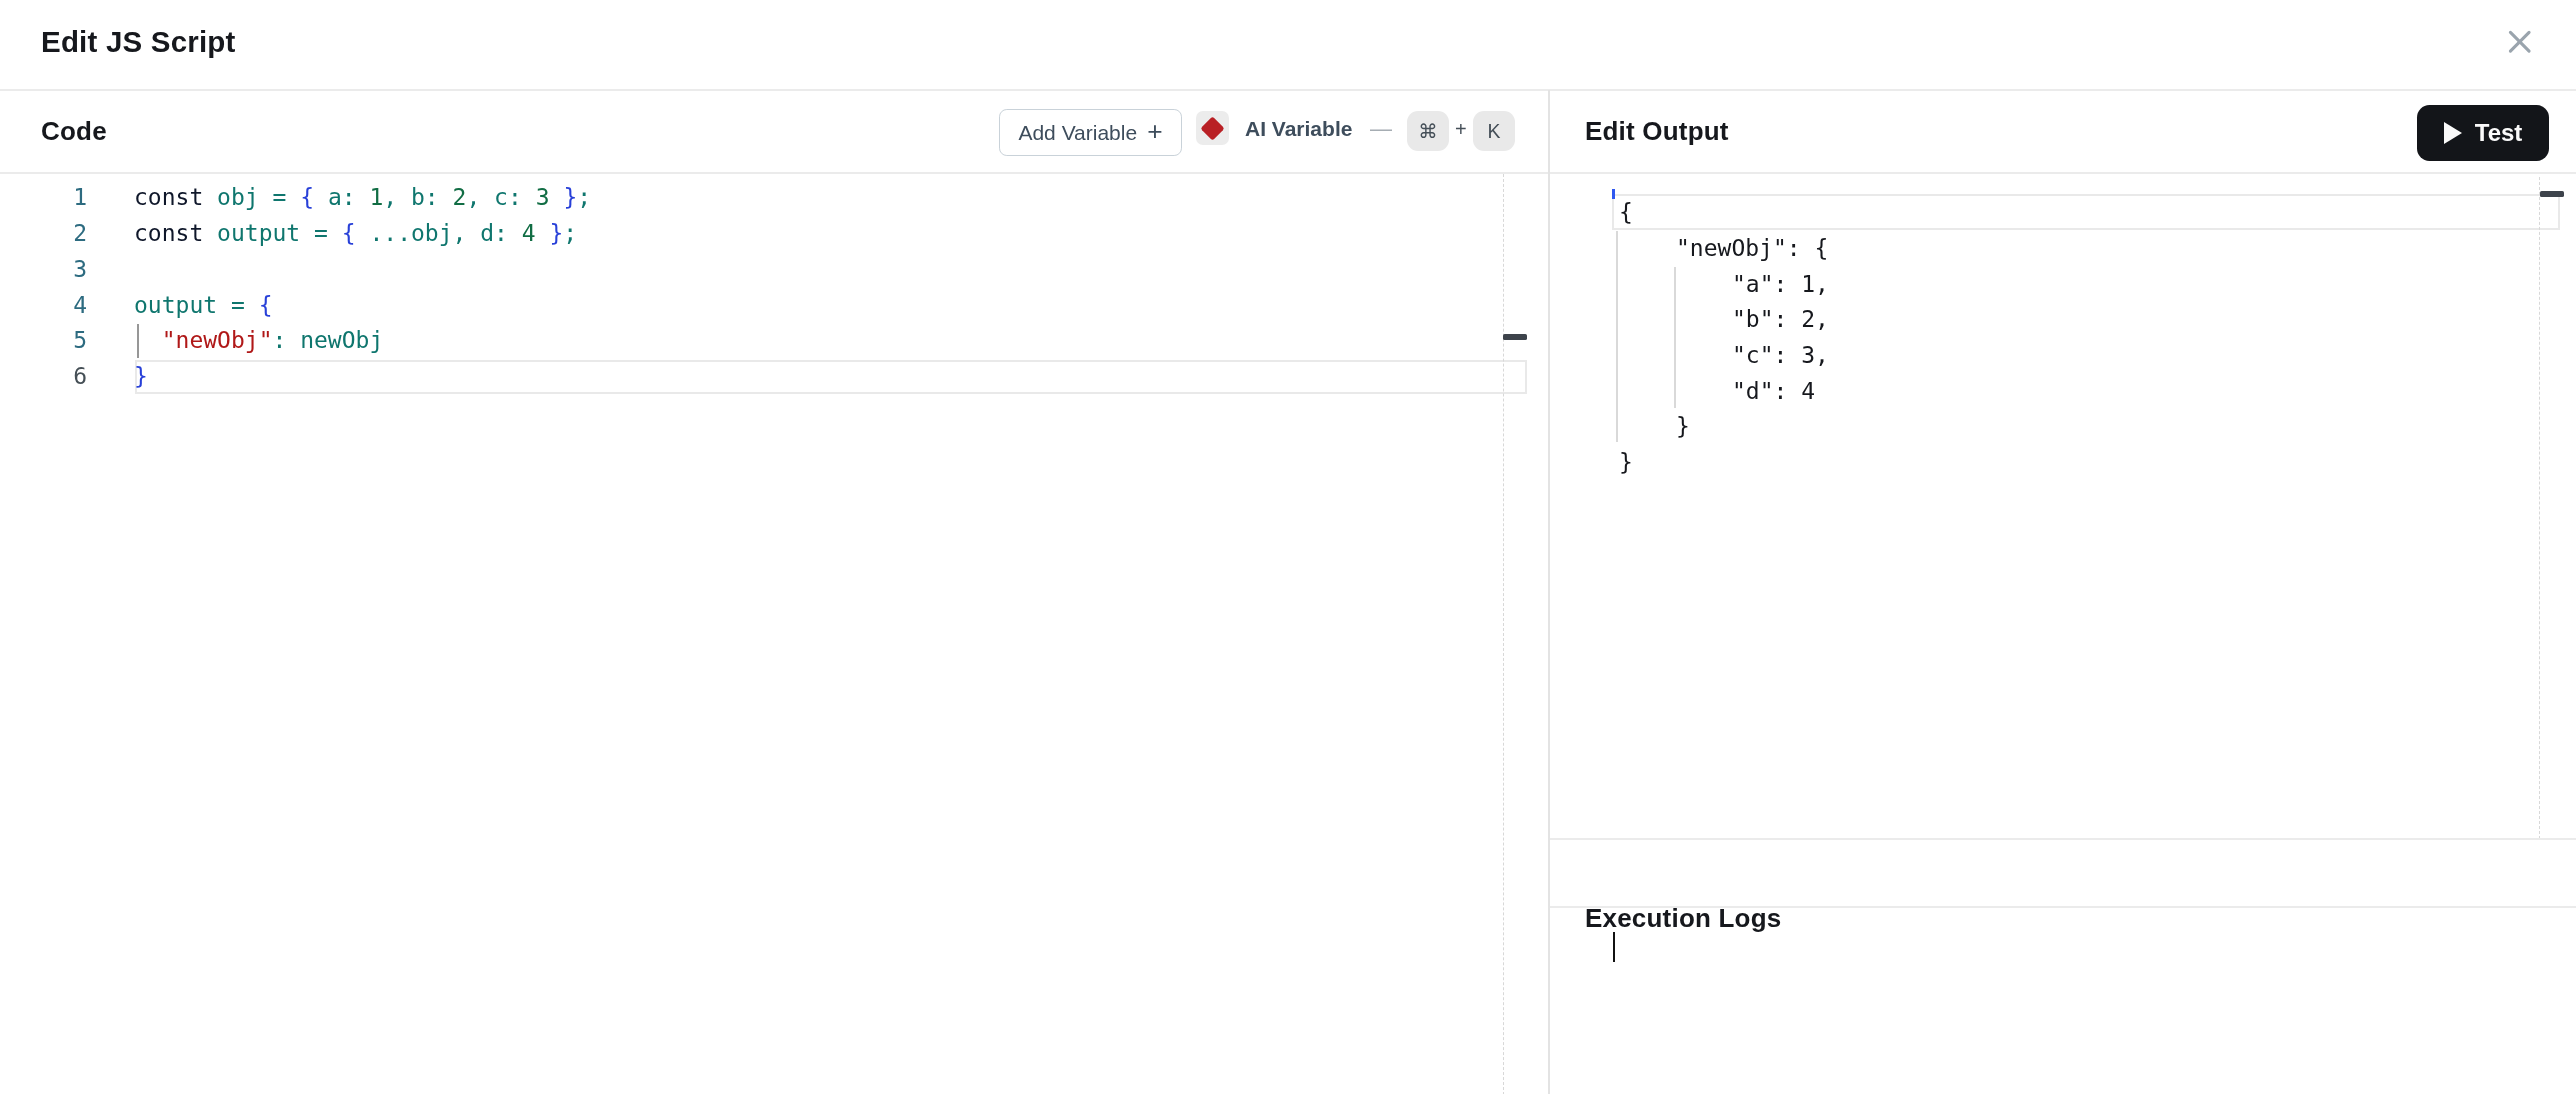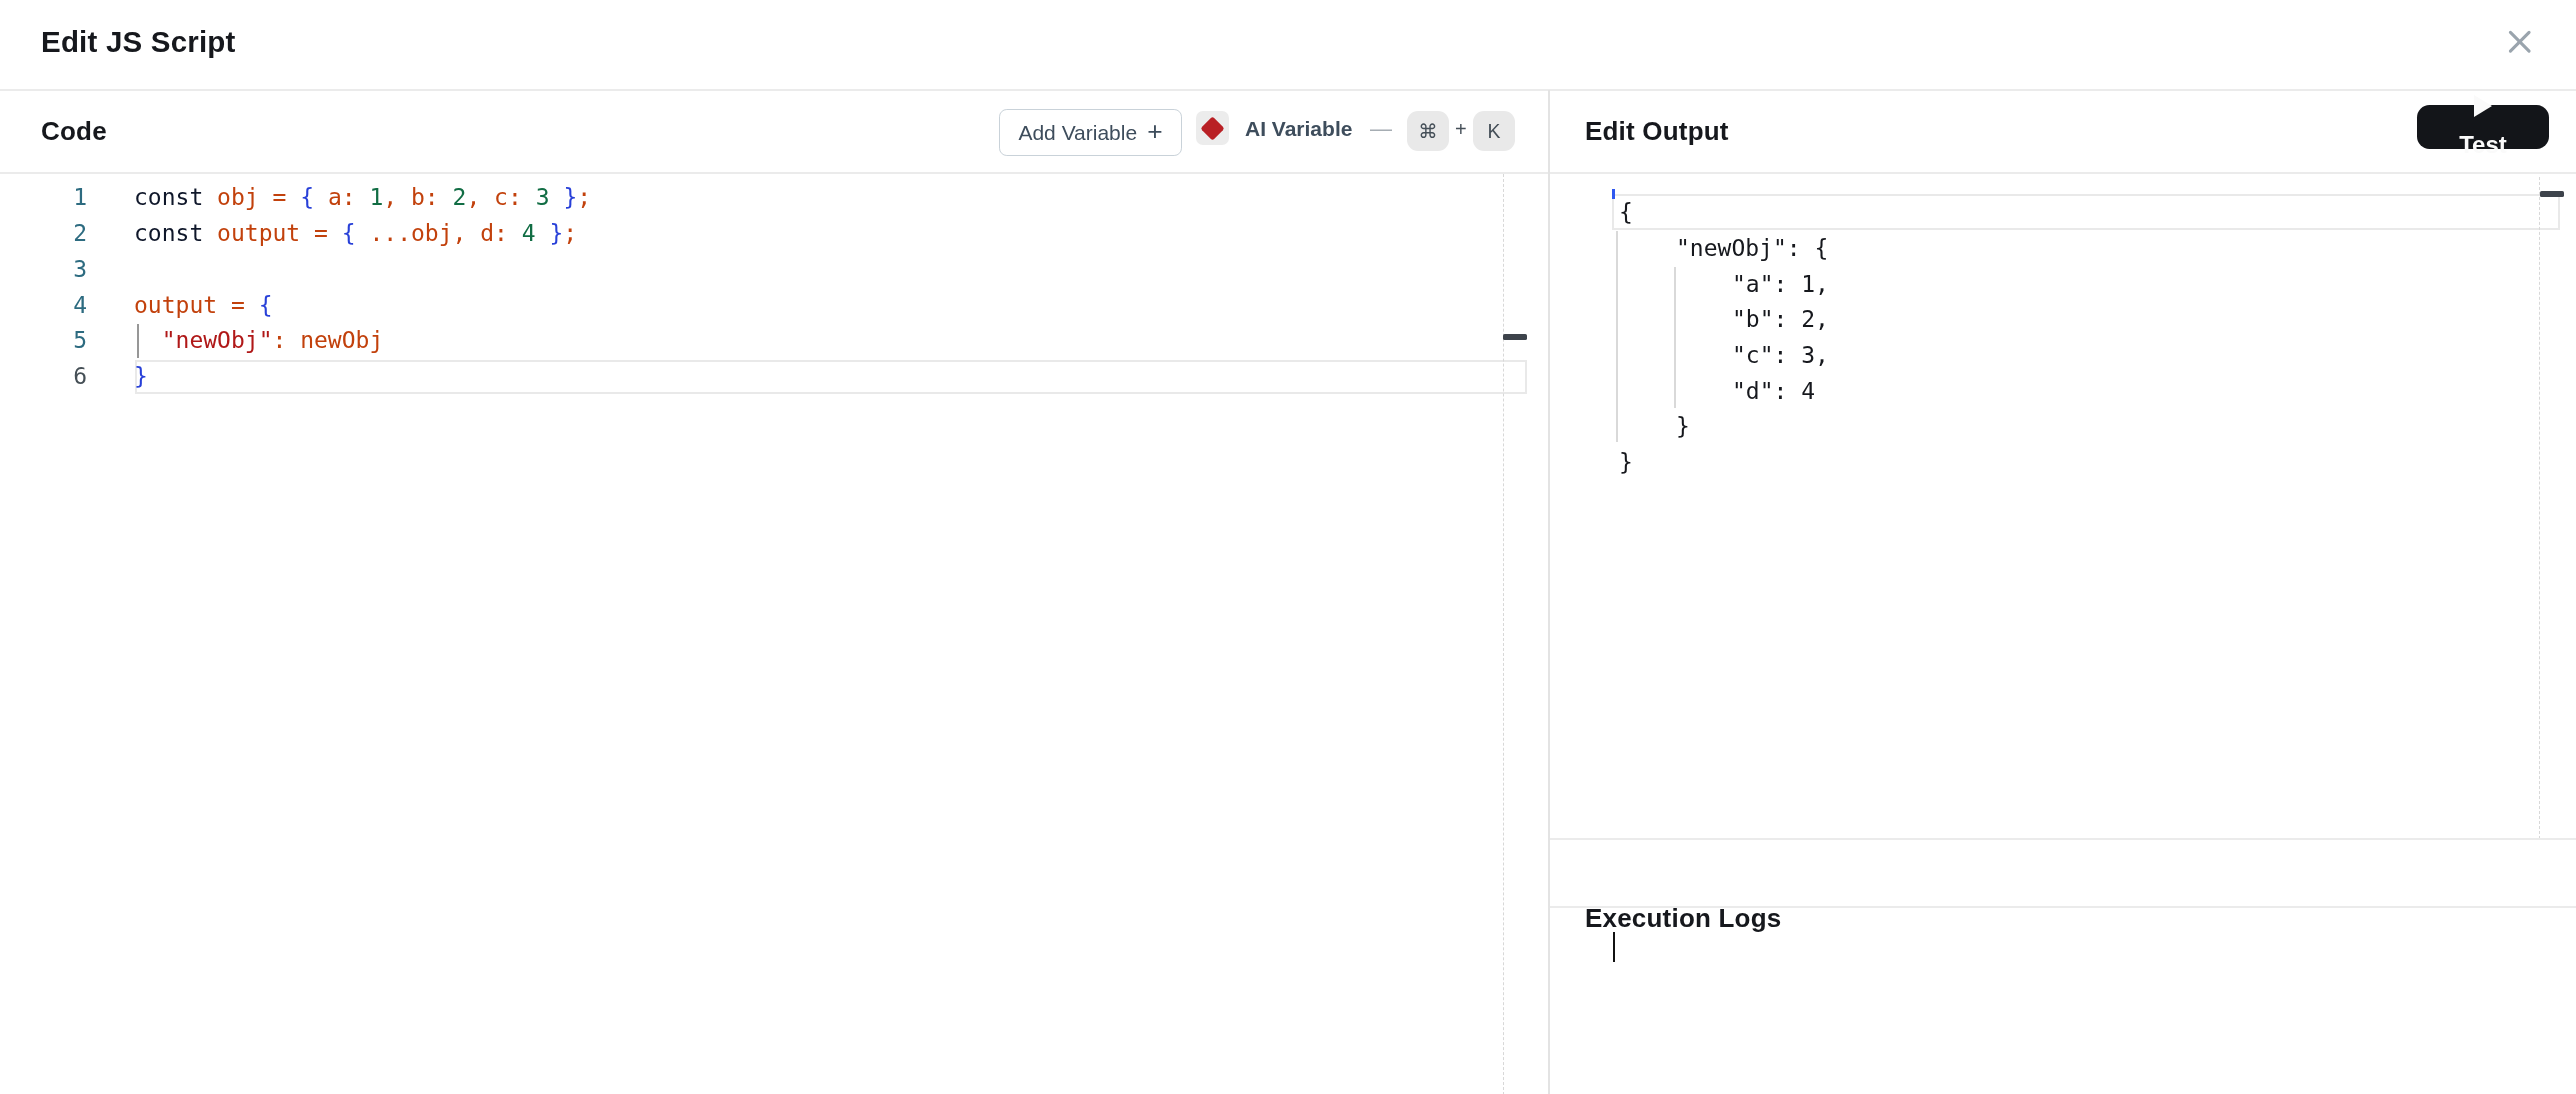--- a/index.html
+++ b/index.html
@@ -31,34 +31,34 @@
 
   .ai-label{position:absolute;left:1245px;top:117px;font-size:21px;font-weight:600;color:#3e4d5c;}
   .sep-dash{position:absolute;left:1370px;top:116px;font-size:22px;color:#a6adb3;}
 
   .key-badge{position:absolute;top:111px;width:42px;height:40px;background:#e9e9e9;border-radius:11px;
       display:flex;align-items:center;justify-content:center;font-size:19.4px;color:#454f58;}
   #cmd-badge{left:1407px;}
   #k-badge{left:1473px;}
   .plus-sep{position:absolute;left:1455px;top:118px;font-size:20px;color:#454f58;}
 
-  .test-btn{position:absolute;left:2417px;top:105px;width:132px;height:44px;background:#131519;border:none;
-      border-radius:12.4px;display:flex;align-items:center;justify-content:center;gap:13.2px;cursor:pointer;flex-direction:column;}
+  .test-btn{position:absolute;left:2417px;top:105px;width:132px;height:56px;background:#131519;border:none;
+      border-radius:12.4px;display:flex;align-items:center;justify-content:center;gap:13.2px;cursor:pointer;}
   .play-icon{width:0;height:0;border-left:18.6px solid #fafafa;border-top:11.6px solid transparent;
       border-bottom:11.6px solid transparent;}
   .test-btn .lbl{color:#fafafa;font-size:24px;font-weight:700;}
 
   
   #code-editor{position:absolute;left:0;top:174px;width:1548px;height:921px;}
   .code-line{position:absolute;left:0;width:1545px;height:36px;white-space:pre;
       font-family:"DejaVu Sans Mono",monospace;font-size:23px;line-height:36px;}
   .code-line .ln{position:absolute;left:0;top:0;width:87px;text-align:right;color:#2d6b80;}
   .code-line.active .ln{color:#454f56;}
   .code-line .code{position:absolute;left:134px;top:0;}
-  .tok-kw{color:#0f172a}.tok-br{color:#2840d8}.tok-num{color:#116d44}.tok-str{color:#b01818}.tok-pl{color:#c2410c}
+  .tok-kw{color:#0f172a}.tok-br{color:#2840d8}.tok-num{color:#116d44}.tok-str{color:#b01818}.tok-pl{color:#0f766e}
   .active-line-box{position:absolute;left:135px;top:1.6px;width:1392px;height:34px;box-sizing:border-box;
       border:2.3px solid #e9e9e9;}
   .line-indent-guide{position:absolute;left:137px;top:2.3px;width:2.3px;height:34px;background:#979797;}
 
   .col-guide{position:absolute;width:0;border-left:1.6px dashed #d8d8d8;}
   #editor-col-guide{left:1503px;top:174px;height:921px;}
   #output-col-guide{left:2539px;top:177px;height:662px;}
   .drag-handle{position:absolute;width:24px;height:6.2px;background:#3d434b;border-radius:1.6px;cursor:row-resize;}
   #editor-drag-handle{left:1503px;top:334px;}
   #output-drag-handle{left:2540px;top:191px;}

